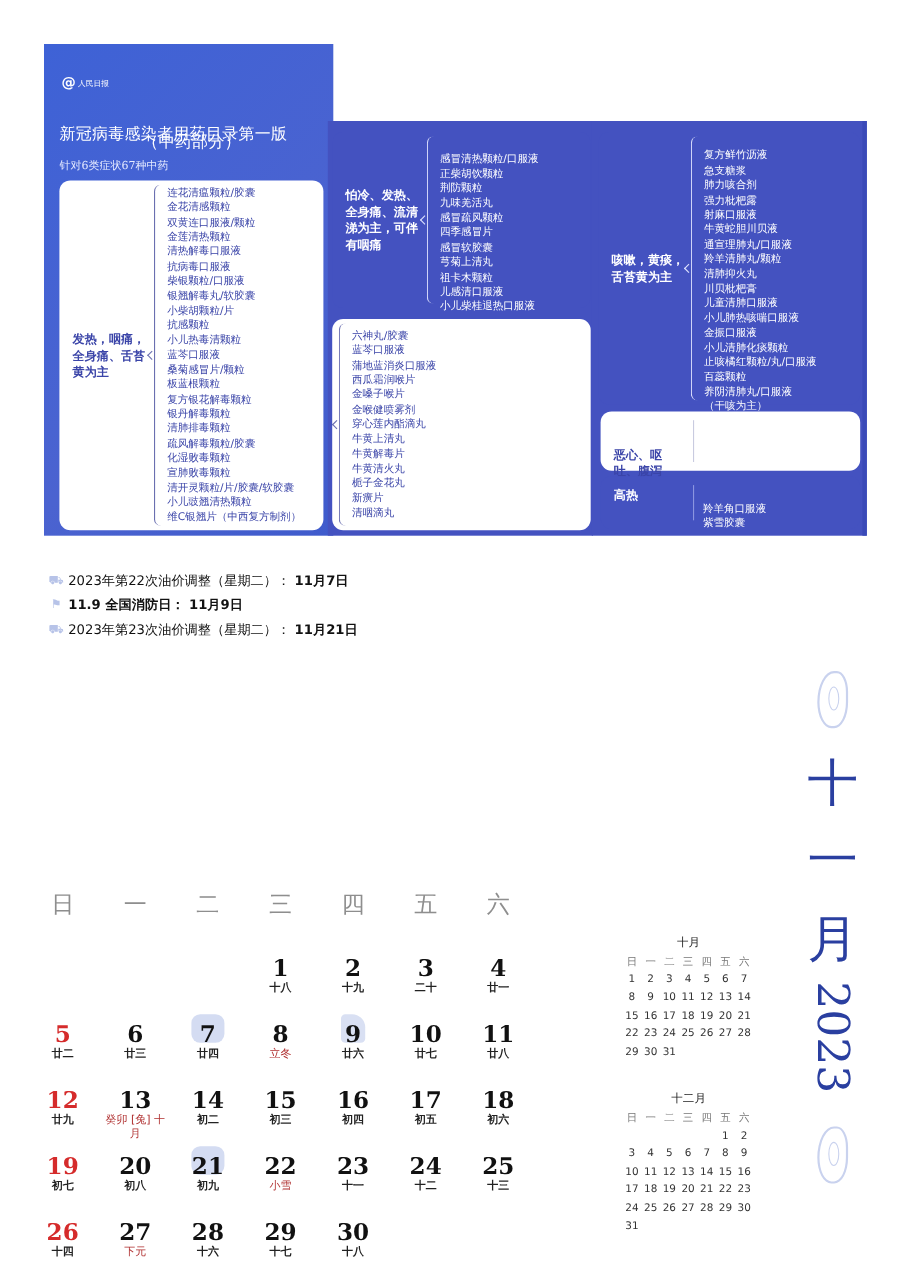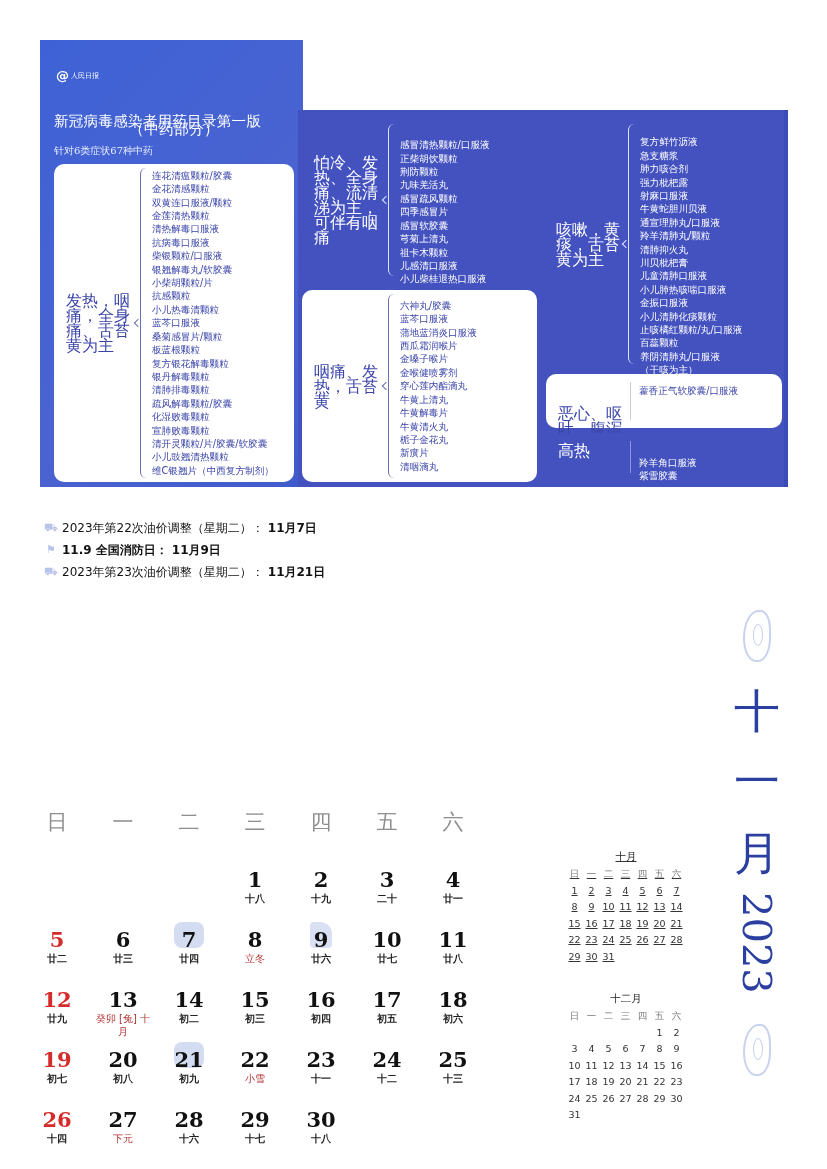--- a/index.html
+++ b/index.html
@@ -12,21 +12,21 @@
   .info-right { position: absolute; left: 498px; top: 70px; width: 250px; height: 377px; background: #4452c0; border-right: 4px solid #3a4ab8; }
   .logo { position: absolute; left: 16px; top: 28px; font-size: 7px; color: #fff; display: flex; align-items: center; gap: 2px; }
   .logo .at { font-size: 13px; font-weight: bold; }
   .head-title { position: absolute; left: 14px; top: 72px; width: 240px; color: #fff; font-weight: normal; font-size: 14.5px; letter-spacing: 0.3px; }
   .head-sub { position: absolute; left: 14px; top: 80px; width: 240px; text-align: center; color: #fff; font-size: 15px; }
   .head-note { position: absolute; left: 14px; top: 104px; width: 240px; text-align: left; color: #e6ebff; font-size: 10px; font-family: "DejaVu Serif", serif; }
 
   .card { position: absolute; border-radius: 10px; display: flex; align-items: stretch; }
   .card.white { background: #ffffff; }
   .card.blue { background: #4452c0; }
-  .card .cat { font-weight: normal; font-size: 16px; line-height: 15px; display: flex; align-items: center; padding-left: 12px; }
+  .card .cat { font-weight: bold; font-size: 11px; line-height: 15px; display: flex; align-items: center; padding-left: 12px; }
   .card.white .cat { color: #3a44a8; }
   .card.blue .cat { color: #ffffff; }
   .brace { position: relative; width: 12px; margin-right: 6px; }
   .brace::before { content: ""; position: absolute; left: 6px; top: 4px; bottom: 4px; width: 6px; border-left: 1.5px solid; border-top-left-radius: 6px; border-bottom-left-radius: 6px; }
   .card.white .brace::before { border-color: #6a6fb0; }
   .card.blue .brace::before { border-color: #dfe3ff; }
   .brace::after { content: ""; position: absolute; left: 1px; top: 50%; width: 5px; height: 5px; border-left: 1.5px solid; border-bottom: 1.5px solid; transform: translateY(-50%) rotate(45deg); }
   .card.white .brace::after { border-color: #6a6fb0; }
   .card.blue .brace::after { border-color: #dfe3ff; }
   .items { display: flex; flex-direction: column; justify-content: center; font-size: 9.6px; line-height: 13.4px; }
@@ -125,21 +125,20 @@
         <div>四季感冒片</div>
         <div>感冒软胶囊</div>
         <div>芎菊上清丸</div>
         <div>祖卡木颗粒</div>
         <div>儿感清口服液</div>
         <div>小儿柴桂退热口服液</div>
       </div>
   </div>
 
   <div class="card white" id="g2" style="left:262px;top:250px;width:235px;height:192px;">
-    <div class="cat" style="width:80px;">咽痛、发热，舌苔黄</div>
     <div class="brace"></div>
     <div class="items">
         <div>六神丸/胶囊</div>
         <div>蓝芩口服液</div>
         <div>蒲地蓝消炎口服液</div>
         <div>西瓜霜润喉片</div>
         <div>金嗓子喉片</div>
         <div>金喉健喷雾剂</div>
         <div>穿心莲内酯滴丸</div>
         <div>牛黄上清丸</div>
@@ -172,23 +171,20 @@
         <div>止咳橘红颗粒/丸/口服液</div>
         <div>百蕊颗粒</div>
         <div>养阴清肺丸/口服液</div>
         <div>（干咳为主）</div>
       </div>
   </div>
 
   <div class="card white" id="g4" style="left:506px;top:334px;width:236px;height:54px;">
     <div class="cat" style="width:76px;margin-top:40px;">恶心、呕吐、腹泻</div>
     <div class="sep"></div>
-    <div class="items" style="justify-content:flex-start;padding-top:10px;">
-        <div>藿香正气软胶囊/口服液</div>
-      </div>
   </div>
 
   <div class="card blue" id="g5" style="left:506px;top:393px;width:236px;height:48px;">
     <div class="cat" style="width:76px;align-items:flex-start;padding-top:10px;">高热</div>
     <div class="sep"></div>
     <div class="items">
         <div>羚羊角口服液</div>
         <div>紫雪胶囊</div>
       </div>
   </div>
@@ -354,21 +350,21 @@
         <div class="num">29</div>
         <div class="lunar">十七</div>
       </div>
       <div class="day">
         <div class="num">30</div>
         <div class="lunar">十八</div>
       </div>
     </div>
 </div>
 
-<div class="mini" id="mini0" style="left:566px;top:850px;text-decoration:underline;">
+<div class="mini" id="mini0" style="left:566px;top:850px;">
   <div class="t">十月</div>
   <div class="g">
       <div class="h">日</div>
       <div class="h">一</div>
       <div class="h">二</div>
       <div class="h">三</div>
       <div class="h">四</div>
       <div class="h">五</div>
       <div class="h">六</div>
       <div>1</div>

